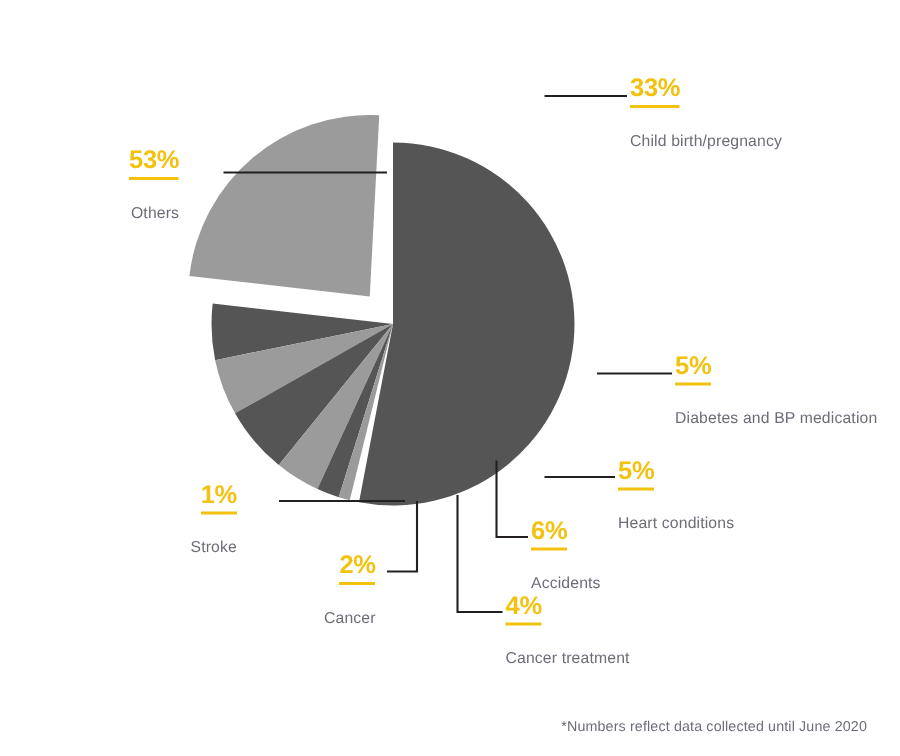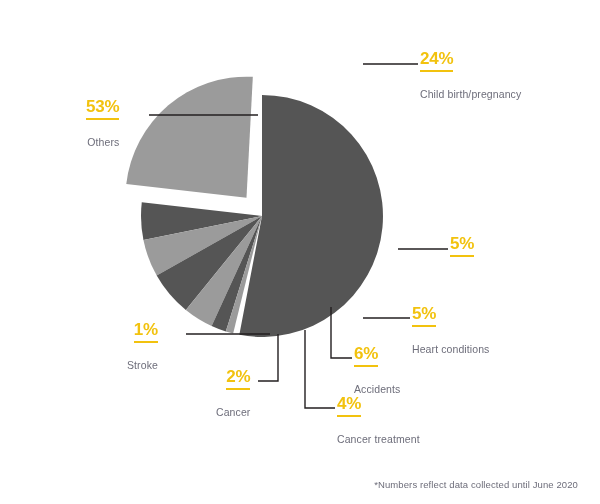--- a/index.html
+++ b/index.html
@@ -82,26 +82,27 @@
         <polyline points="270,334 186,334" fill="none" stroke="#231f20" stroke-width="1.4"></polyline>
       </g>
   </svg>
 
   <div class="callout left" style="left:86px; top:98px;">
     <div class="pct">53%</div>
     <div class="cat">Others</div>
   </div>
 
   <div class="callout right" style="left:420px; top:50px;">
-    <div class="pct">24%</div>
+    <div class="pct">33%</div>
     <div class="cat">Child birth/pregnancy</div>
   </div>
 
   <div class="callout right" style="left:450px; top:235px;">
     <div class="pct">5%</div>
+    <div class="cat">Diabetes and BP medication</div>
   </div>
 
   <div class="callout right" style="left:412px; top:305px;">
     <div class="pct">5%</div>
     <div class="cat">Heart conditions</div>
   </div>
 
   <div class="callout right" style="left:354px; top:345px;">
     <div class="pct">6%</div>
     <div class="cat">Accidents</div>

